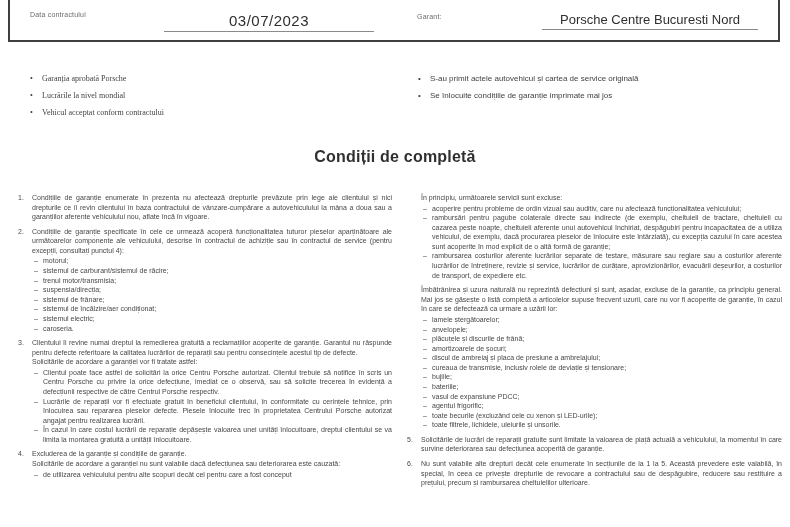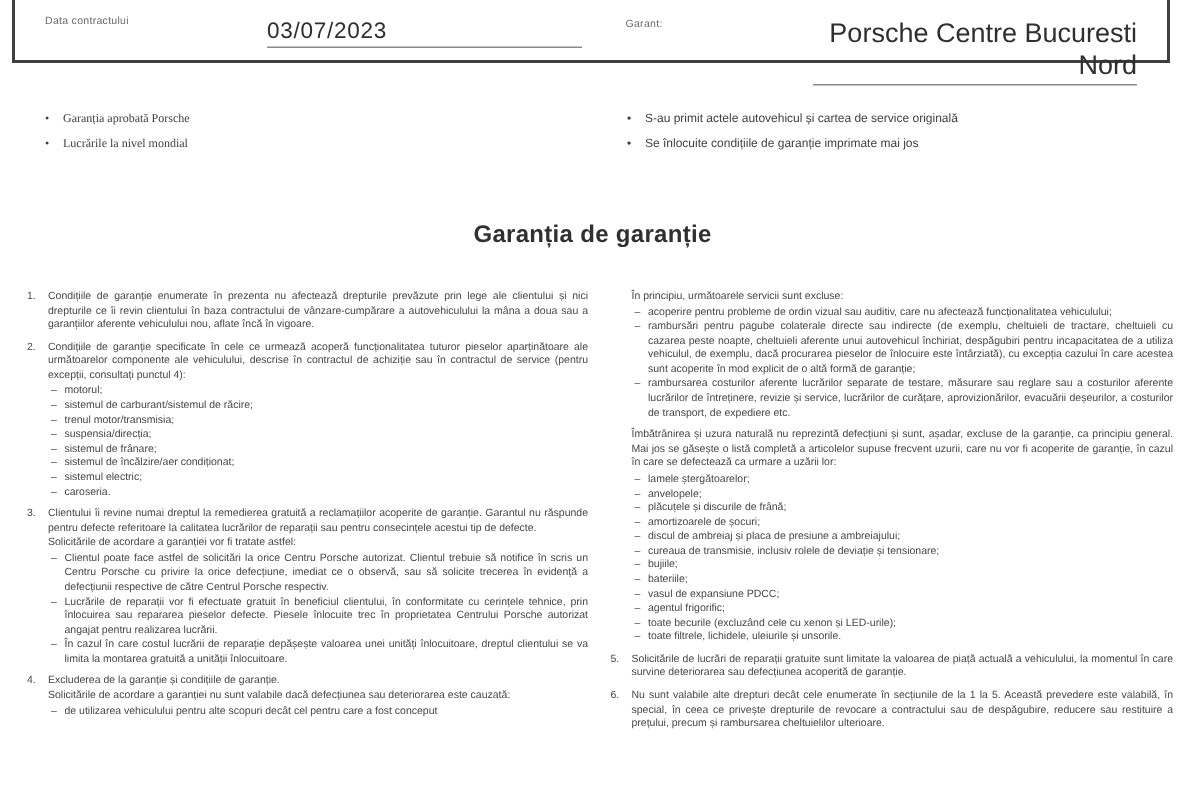--- a/index.html
+++ b/index.html
@@ -17,21 +17,21 @@
     border: 2px solid #3f3f3f; background: #fff; box-sizing: border-box;
   }
   .hlabel {
     position: absolute; font-size: 7px; color: #6b6b6b; letter-spacing: 0.2px;
   }
   .hval {
     position: absolute; color: #2f2f2f;
     border-bottom: 1px solid #8a8a8a; padding-bottom: 2px;
   }
   .hval.date { font-size: 15px; letter-spacing: 0.5px; }
-  .hval.guarantor { font-size: 18px; text-align: right; }
+  .hval.guarantor { font-size: 13px; text-align: center; }
 
   
   .check-col { position: absolute; top: 70px; }
   .check-col.left { left: 30px; width: 330px; font-family: Liberation Serif, serif; }
   .check-col.right { left: 418px; width: 360px; }
   .check-item {
     font-size: 8px; line-height: 17px; color: #3f3f3f; display: block;
   }
   .check-item .bullet { display: inline-block; width: 12px; color: #3f3f3f; }
 
@@ -61,35 +61,36 @@
   .ditem::before { content: "\2013"; width: 11px; flex: none; padding-left: 2px; box-sizing: border-box; }
   .ditem .dt { flex: 1; min-width: 0; text-align: justify; }
 </style>
 </head>
 <body>
 
 <div class="page">
 
   <div class="hbox">
     <span class="hlabel" style="left:20px; top:23px;">Data contractului</span>
-    <span class="hval date" style="left:168px; top:24px; width:210px;">03/07/2023</span>
+    <span class="hval date" style="left:154px; top:24px; width:210px;text-align:center;">03/07/2023</span>
     <span class="hlabel" style="left:407px; top:25px;">Garant:</span>
     <span class="hval guarantor" style="left:532px; top:24px; width:216px;">Porsche Centre Bucuresti Nord</span>
   </div>
 
   <div class="check-col left">
     <span class="check-item"><span class="bullet">•</span><span>Garanția aprobată Porsche</span></span>
     <span class="check-item"><span class="bullet">•</span><span>Lucrările la nivel mondial</span></span>
+    <span class="check-item"><span class="bullet">•</span><span>Vehicul acceptat conform contractului</span></span>
   </div>
   <div class="check-col right">
     <span class="check-item"><span class="bullet">•</span><span>S-au primit actele autovehicul și cartea de service originală</span></span>
     <span class="check-item"><span class="bullet">•</span><span>Se înlocuite condițiile de garanție imprimate mai jos</span></span>
   </div>
 
-  <div class="title">Garanția de garanție</div>
+  <div class="title">Condiții de completă</div>
 
   <div class="terms">
 
     <div class="tcol">
 
       <div class="term">
         <span class="num">1.</span>
         <div class="tb">
           <p class="ttext">Condițiile de garanție enumerate în prezenta nu afectează drepturile prevăzute prin lege ale clientului și nici drepturile ce îi revin clientului în baza contractului de vânzare-cumpărare a autovehiculului la mâna a doua sau a garanțiilor aferente vehiculului nou, aflate încă în vigoare.</p>
         </div>

